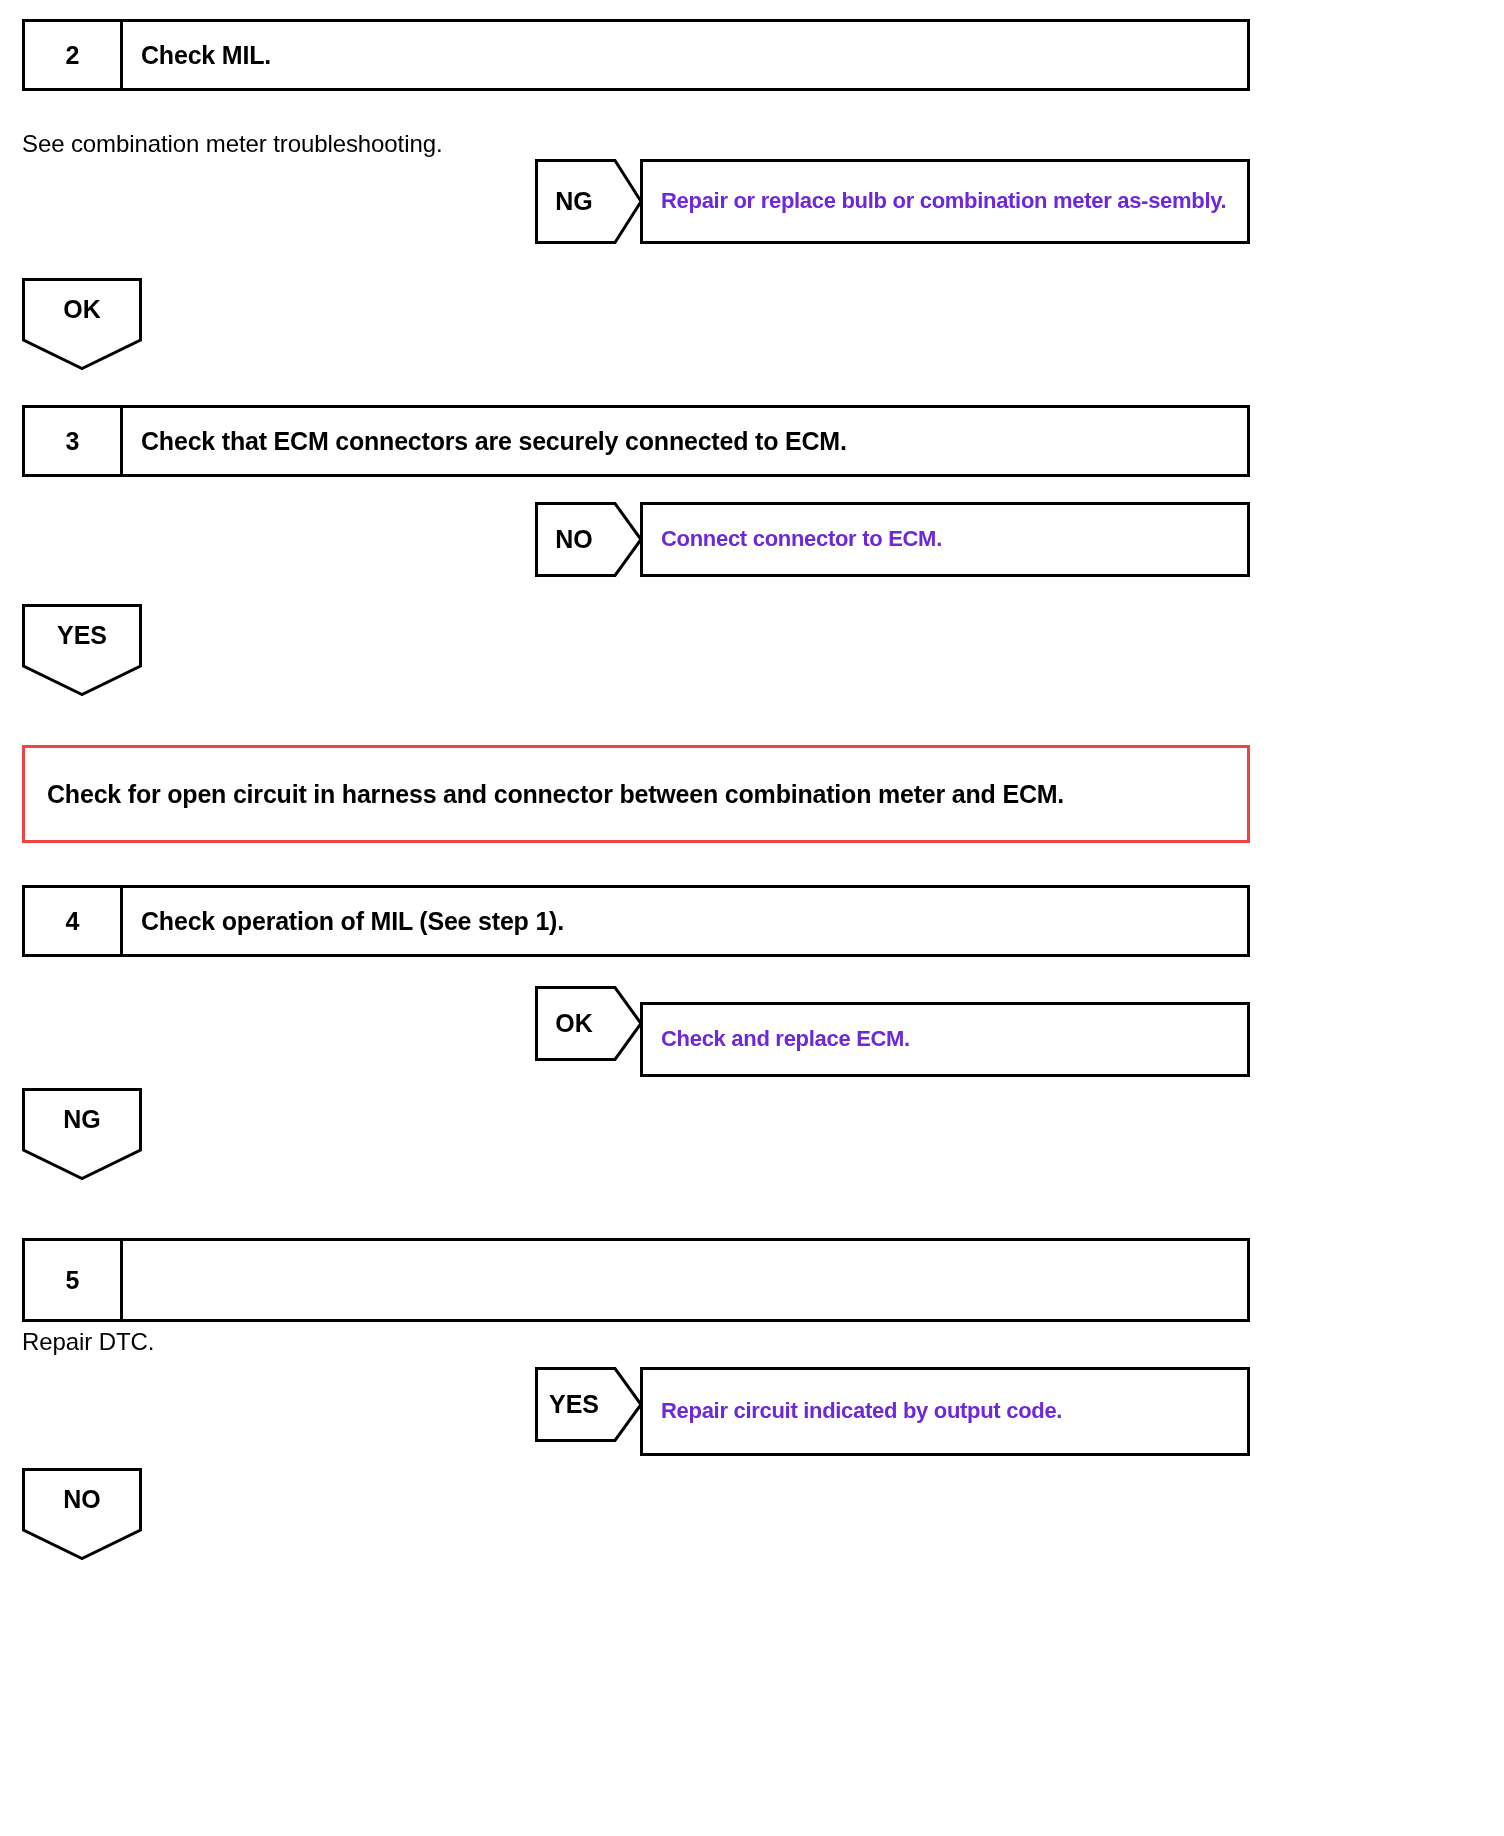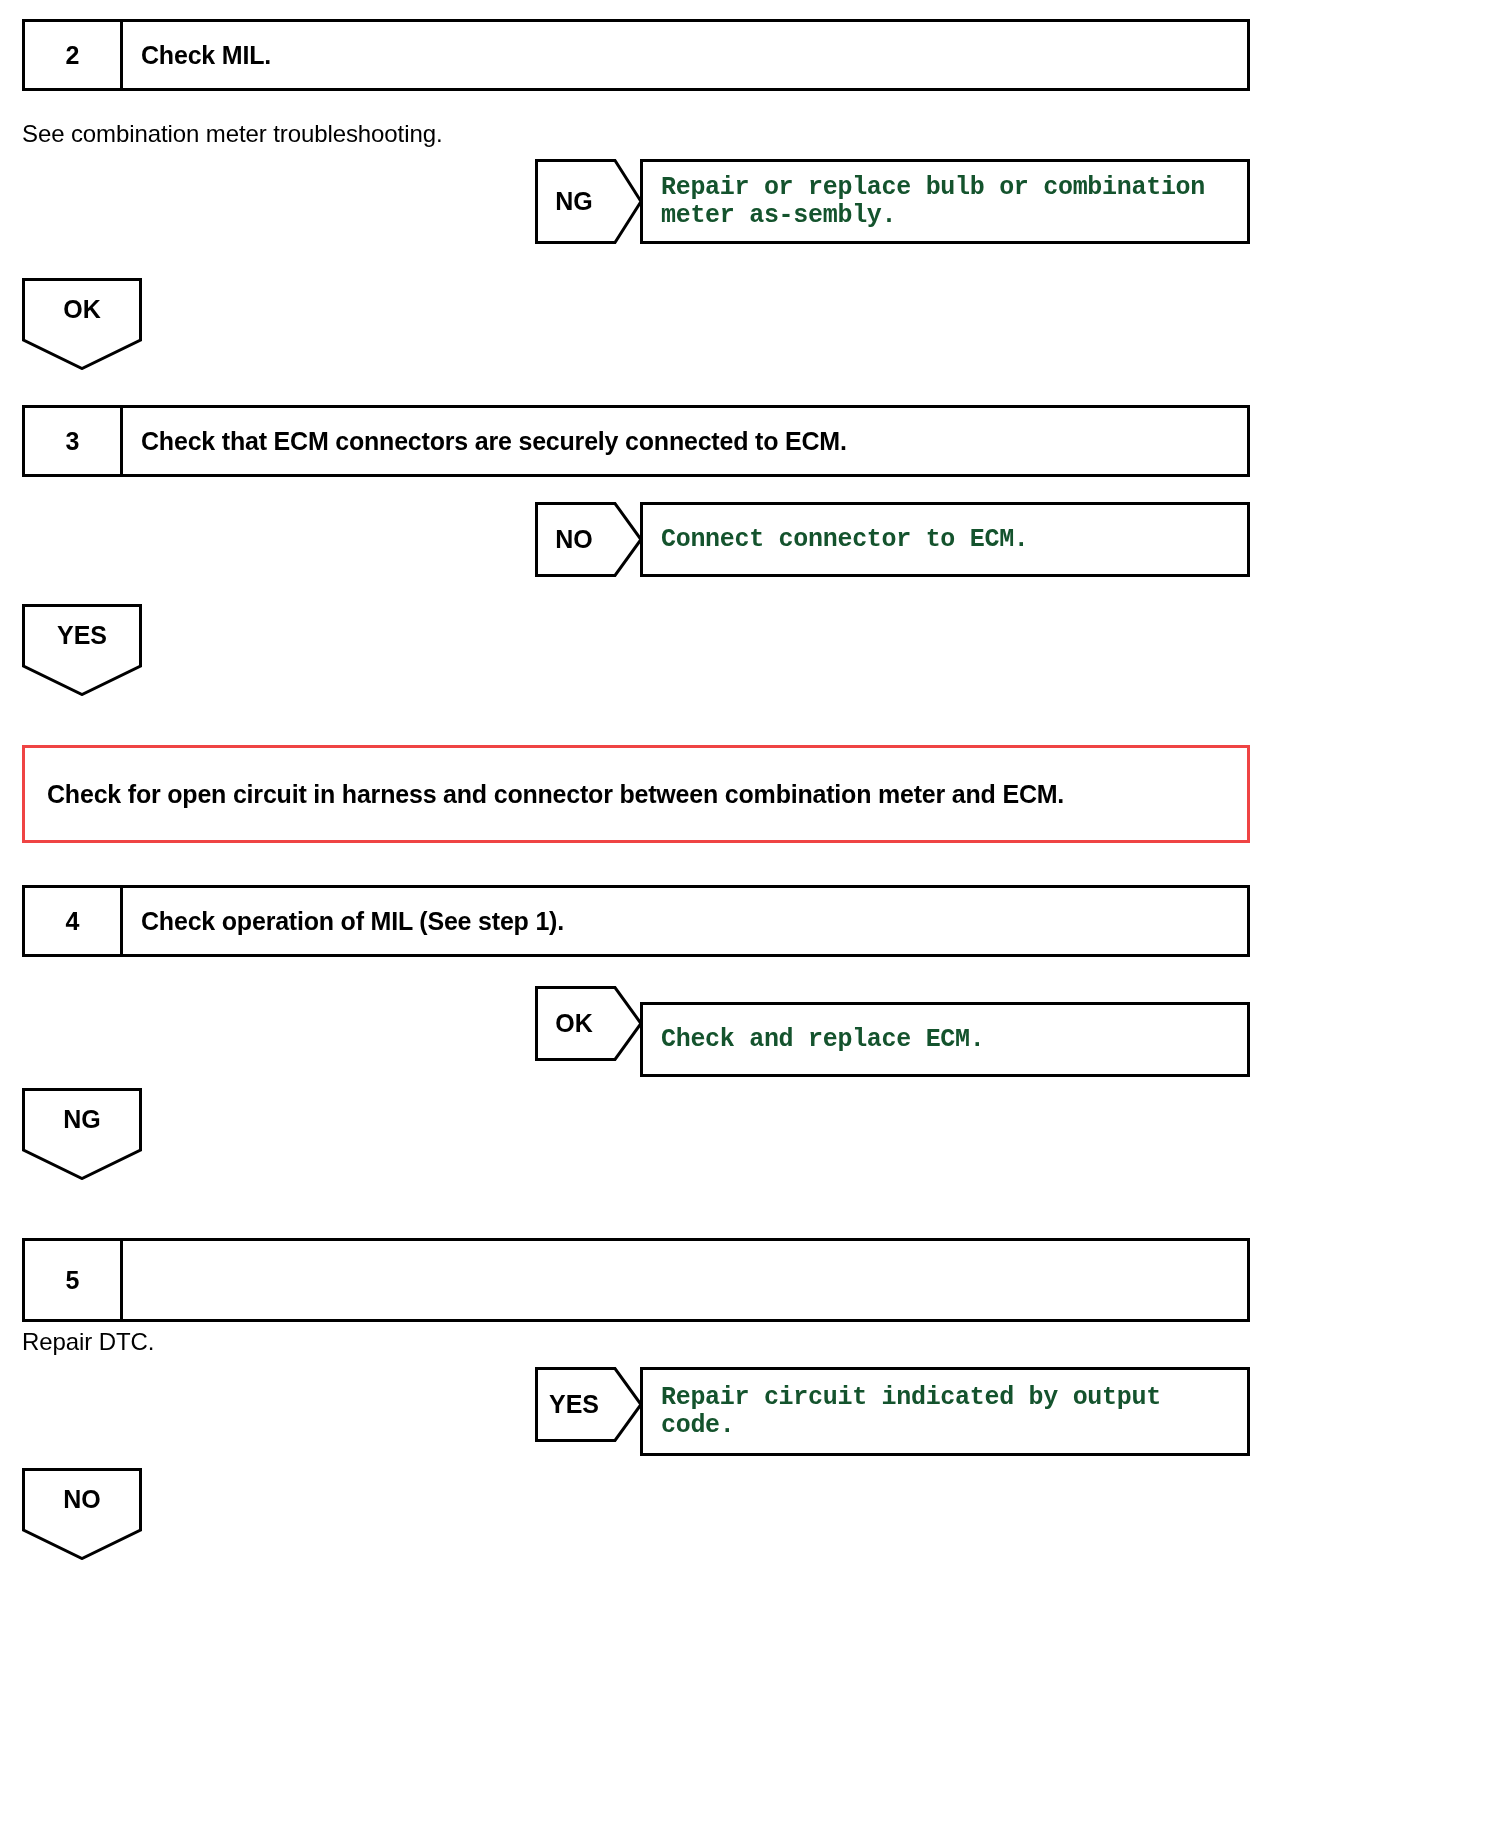--- a/index.html
+++ b/index.html
@@ -31,41 +31,41 @@
   
   .branch{position:absolute;display:block;}
   .tag-right{position:absolute;left:0;top:0;width:108px;height:100%;}
   .tag-right svg{display:block;width:100%;height:100%;}
   .tag-label{position:absolute;left:0;top:0;width:78px;height:100%;
              display:flex;align-items:center;justify-content:center;
              font-size:25px;font-weight:bold;color:#000;}
   .result-box{position:absolute;border:3px solid #000;box-sizing:border-box;
               background:#fff;display:flex;align-items:center;
               padding-left:18px;padding-right:10px;
-              font-size:25px;font-weight:bold;color:#14532d;
-              line-height:1.12;letter-spacing:-0.3px;font-family:Liberation Mono, monospace;}
+              font-size:22px;font-weight:bold;color:#6d28d9;
+              line-height:1.12;letter-spacing:-0.3px;}
 
   
   .tag-down{position:absolute;}
   .tag-down svg{display:block;width:100%;height:100%;}
   .tag-down .tag-down-label{position:absolute;left:0;top:0;width:100%;height:62px;
              display:flex;align-items:center;justify-content:center;
              font-size:25px;font-weight:bold;color:#000;}
 </style>
 </head>
 <body>
 
 <div class="page">
 
   <div class="step-box" style="left:22px;top:19px;width:1228px;height:72px;">
     <div class="step-num">2</div>
     <div class="step-text">Check MIL.</div>
   </div>
 
-  <div class="note" style="left:22px;top:120px;">See combination meter troubleshooting.</div>
+  <div class="note" style="left:22px;top:130px;">See combination meter troubleshooting.</div>
 
   <div class="branch" style="left:535px;top:159px;width:715px;height:85px;">
     <div class="tag-right">
       <svg viewBox="0 0 108 85" preserveAspectRatio="none">
         <polygon points="1.5,1.5 80,1.5 106,42.5 80,83.5 1.5,83.5" fill="#ffffff" stroke="#000000" stroke-width="3"></polygon>
       </svg>
     </div>
     <div class="tag-label">NG</div>
     <div class="result-box" style="left:105px;top:0;width:610px;height:85px;">Repair or replace bulb or combination meter as-sembly.</div>
   </div>

